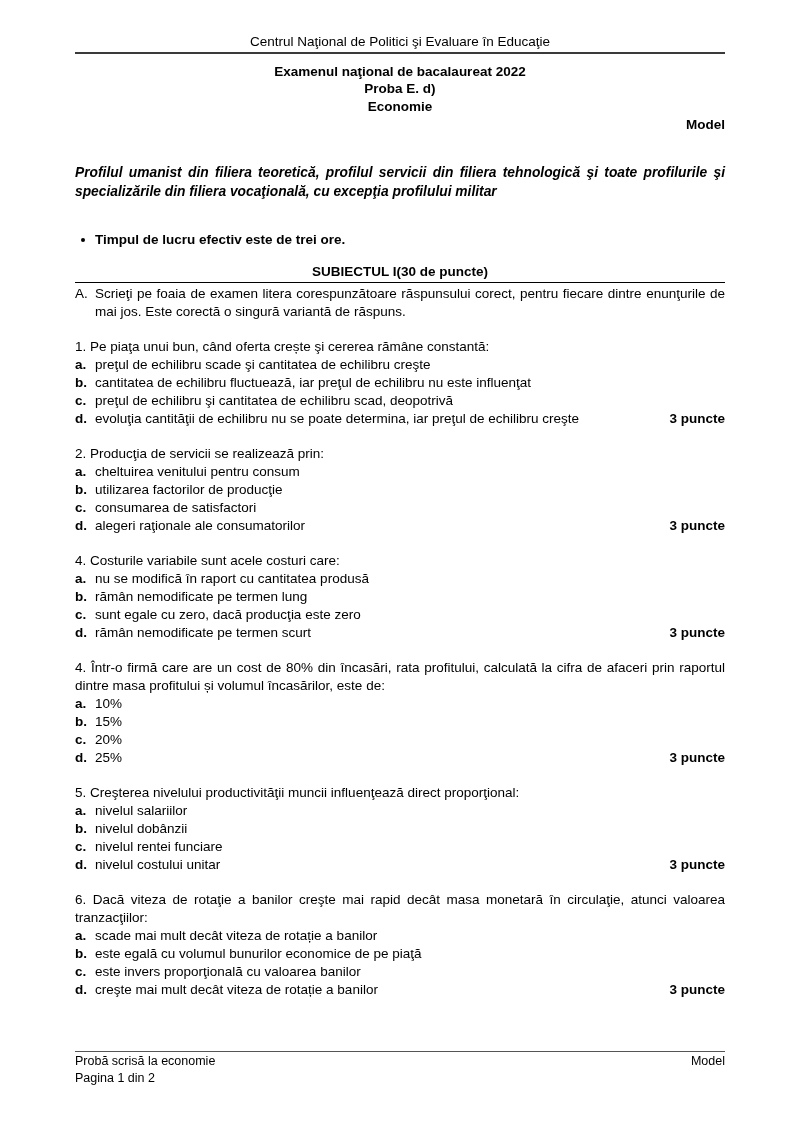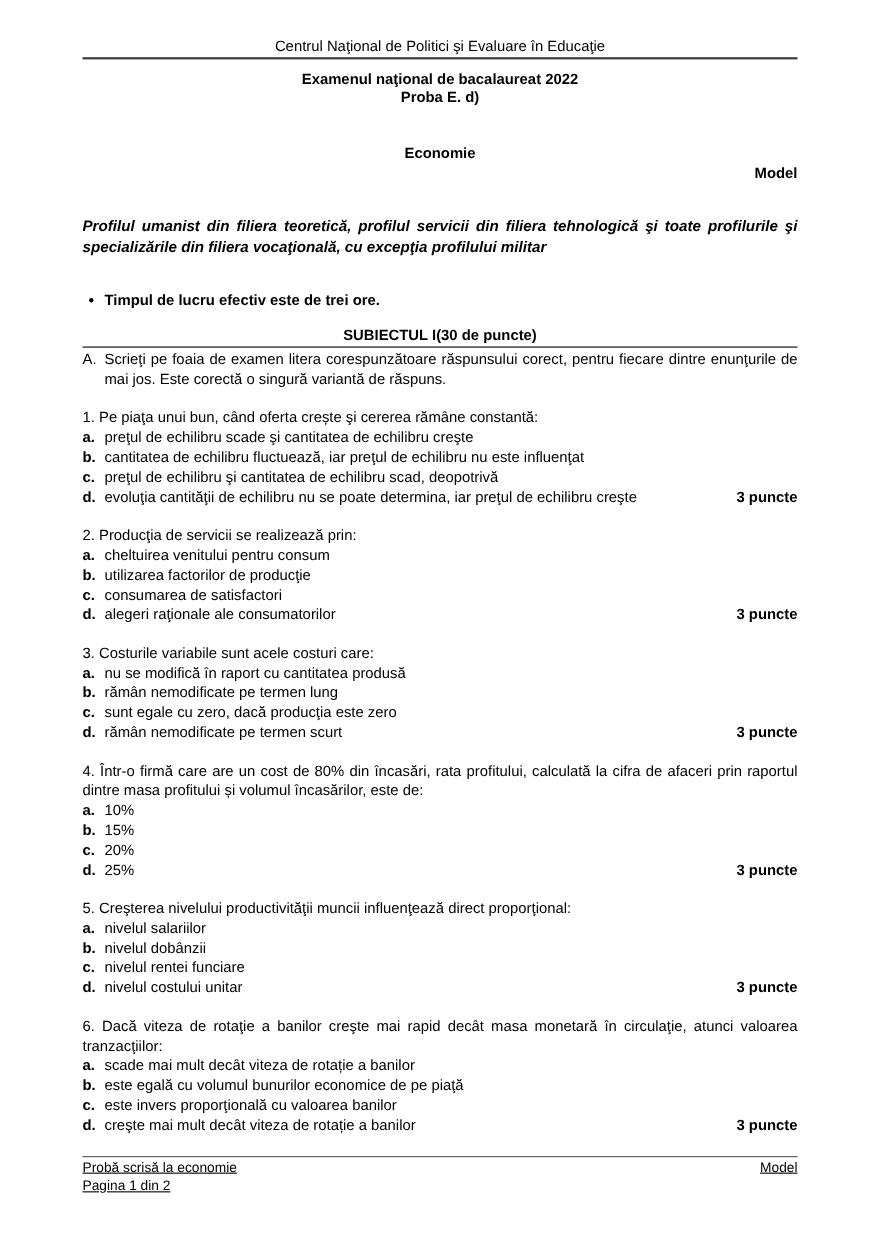--- a/index.html
+++ b/index.html
@@ -12,21 +12,21 @@
     font-family:"Liberation Sans", sans-serif;
     font-size:13.5px;
     line-height:18px;
     padding:34px 75px 0 75px;
     overflow:hidden;
   }
   .center { text-align:center; }
   .org-line { line-height:15px; }
   .header-rule { border-bottom:2px solid #3a3a3a; margin-top:3px; }
   .title-block { margin-top:9px; font-weight:bold; text-align:center; line-height:17px; }
-  .subject-line { margin-top:34px; }
+  .subject-line { margin-top:1px; }
   .variant-line { text-align:right; font-weight:bold; margin-top:1px; }
   .profile-note {
     margin-top:29px;
     font-weight:bold; font-style:italic;
     font-size:13.8px; line-height:19px;
     text-align:justify;
   }
   .instructions { margin-top:28px; font-weight:bold; list-style:none; }
   .instructions li { padding-left:20px; position:relative; line-height:21px; }
   .instructions li::before {
@@ -47,21 +47,20 @@
   .stem { text-align:justify; }
   .opt { display:flex; }
   .opt-label { width:20px; flex:none; font-weight:bold; }
   .opt-text { }
   .points { margin-left:auto; font-weight:bold; white-space:nowrap; padding-left:12px; }
   .footer {
     position:absolute; left:75px; right:75px; top:1051px;
     font-size:12.5px; line-height:15px;
     border-top:1px solid #555;
     padding-top:2px;
-    text-decoration:underline;
   }
   .footer-row { display:flex; justify-content:space-between; }
   .footer-center { margin-top:2px; }
 </style>
 </head>
 <body>
 
 <div class="page">
 
   <div class="center org-line">Centrul Naţional de Politici şi Evaluare în Educaţie</div>
@@ -126,21 +125,21 @@
       <span class="opt-text">consumarea de satisfactori</span>
     </div>
     <div class="opt">
       <span class="opt-label">d.</span>
       <span class="opt-text">alegeri raţionale ale consumatorilor</span>
       <span class="points">3 puncte</span>
     </div>
   </div>
 
   <div class="question">
-    <div class="stem">3. Costurile variabile sunt acele costuri care:</div>
+    <div class="stem">4. Costurile variabile sunt acele costuri care:</div>
     <div class="opt">
       <span class="opt-label">a.</span>
       <span class="opt-text">nu se modifică în raport cu cantitatea produsă</span>
     </div>
     <div class="opt">
       <span class="opt-label">b.</span>
       <span class="opt-text">rămân nemodificate pe termen lung</span>
     </div>
     <div class="opt">
       <span class="opt-label">c.</span>

